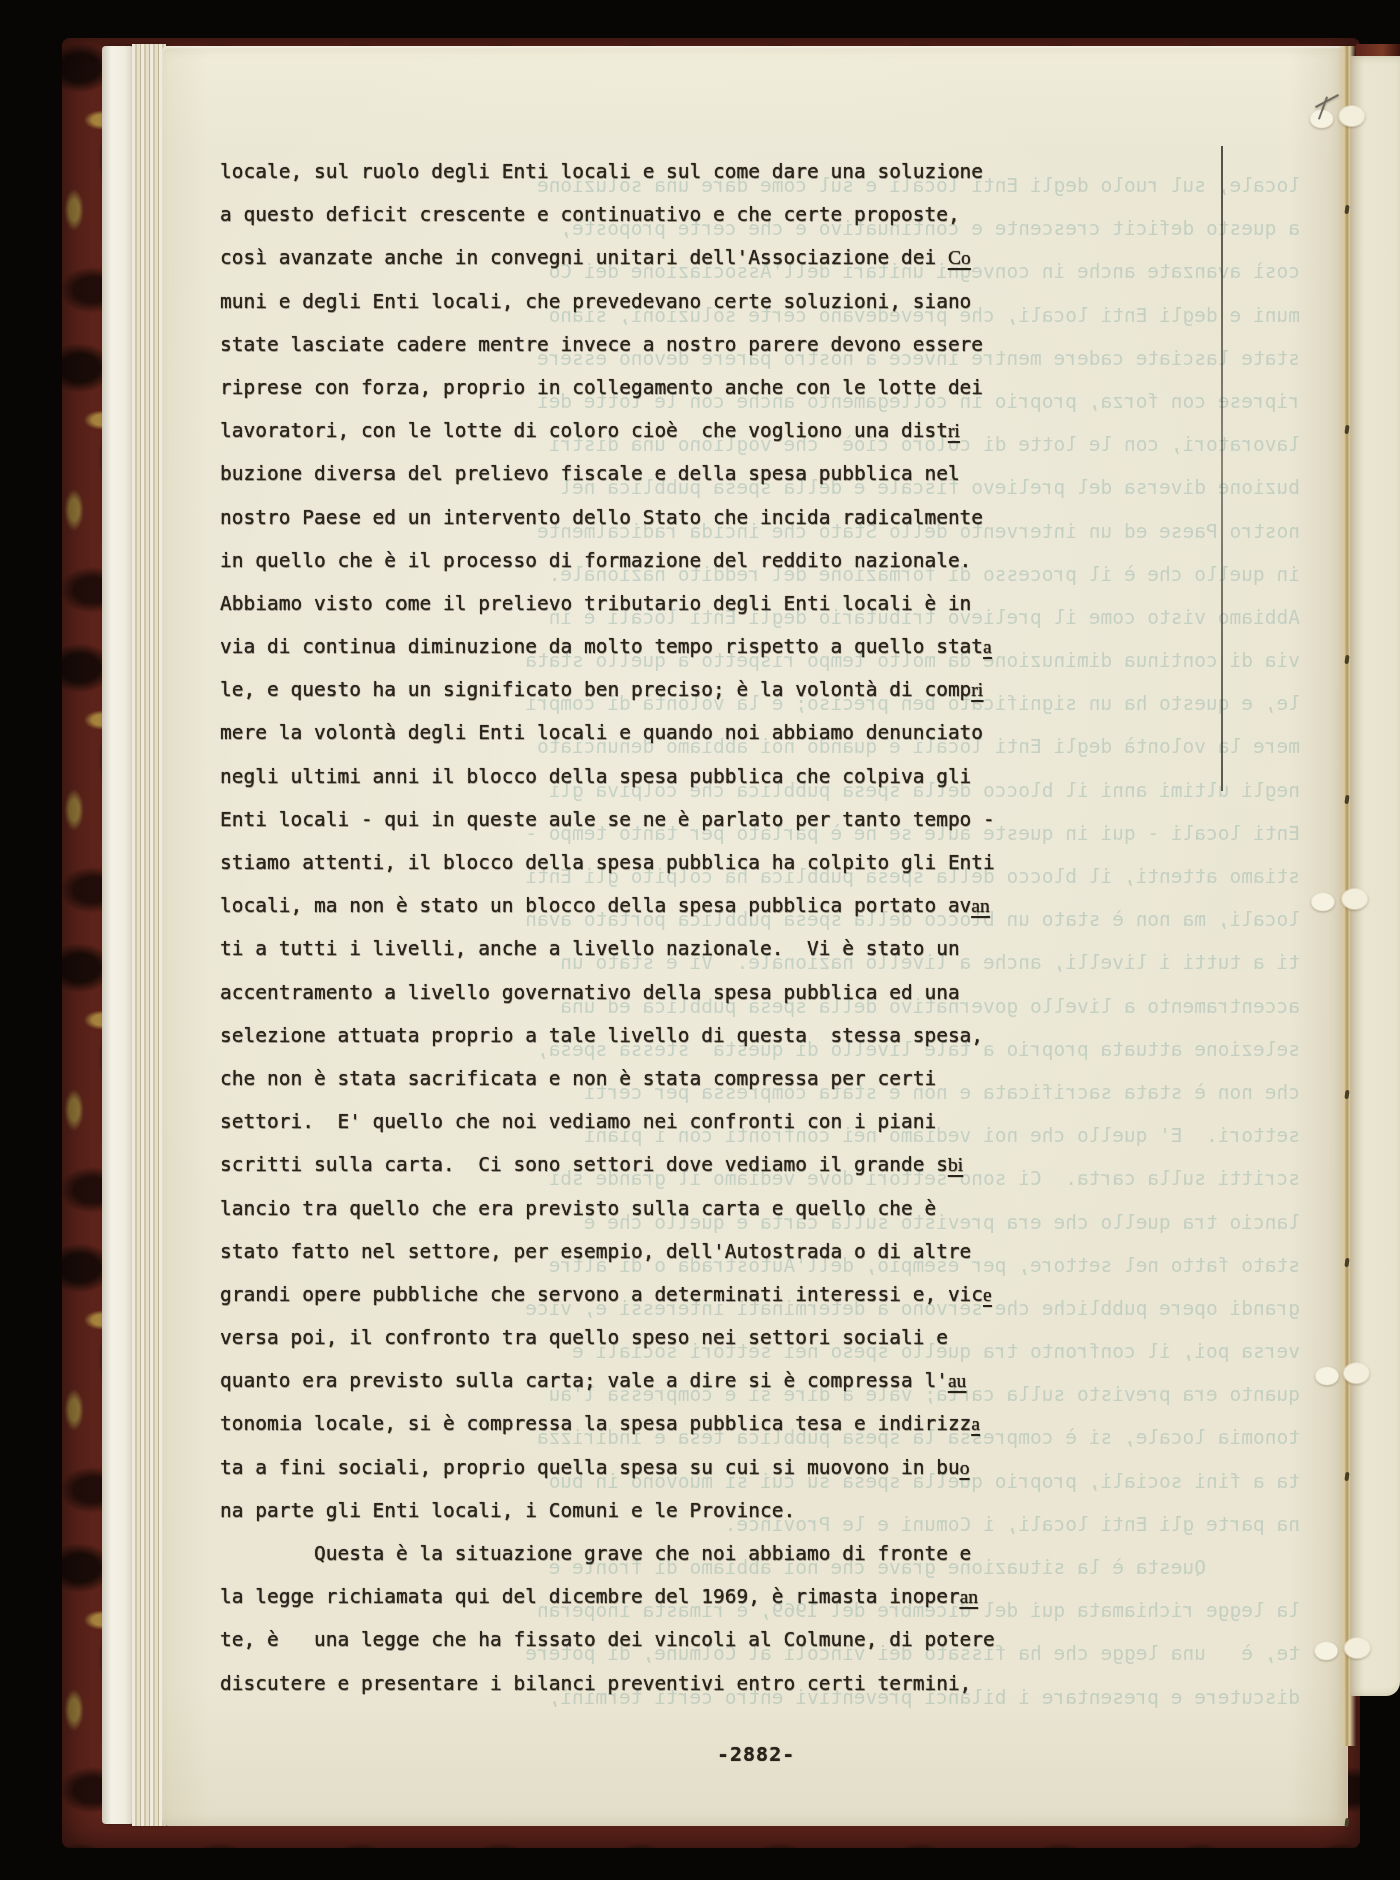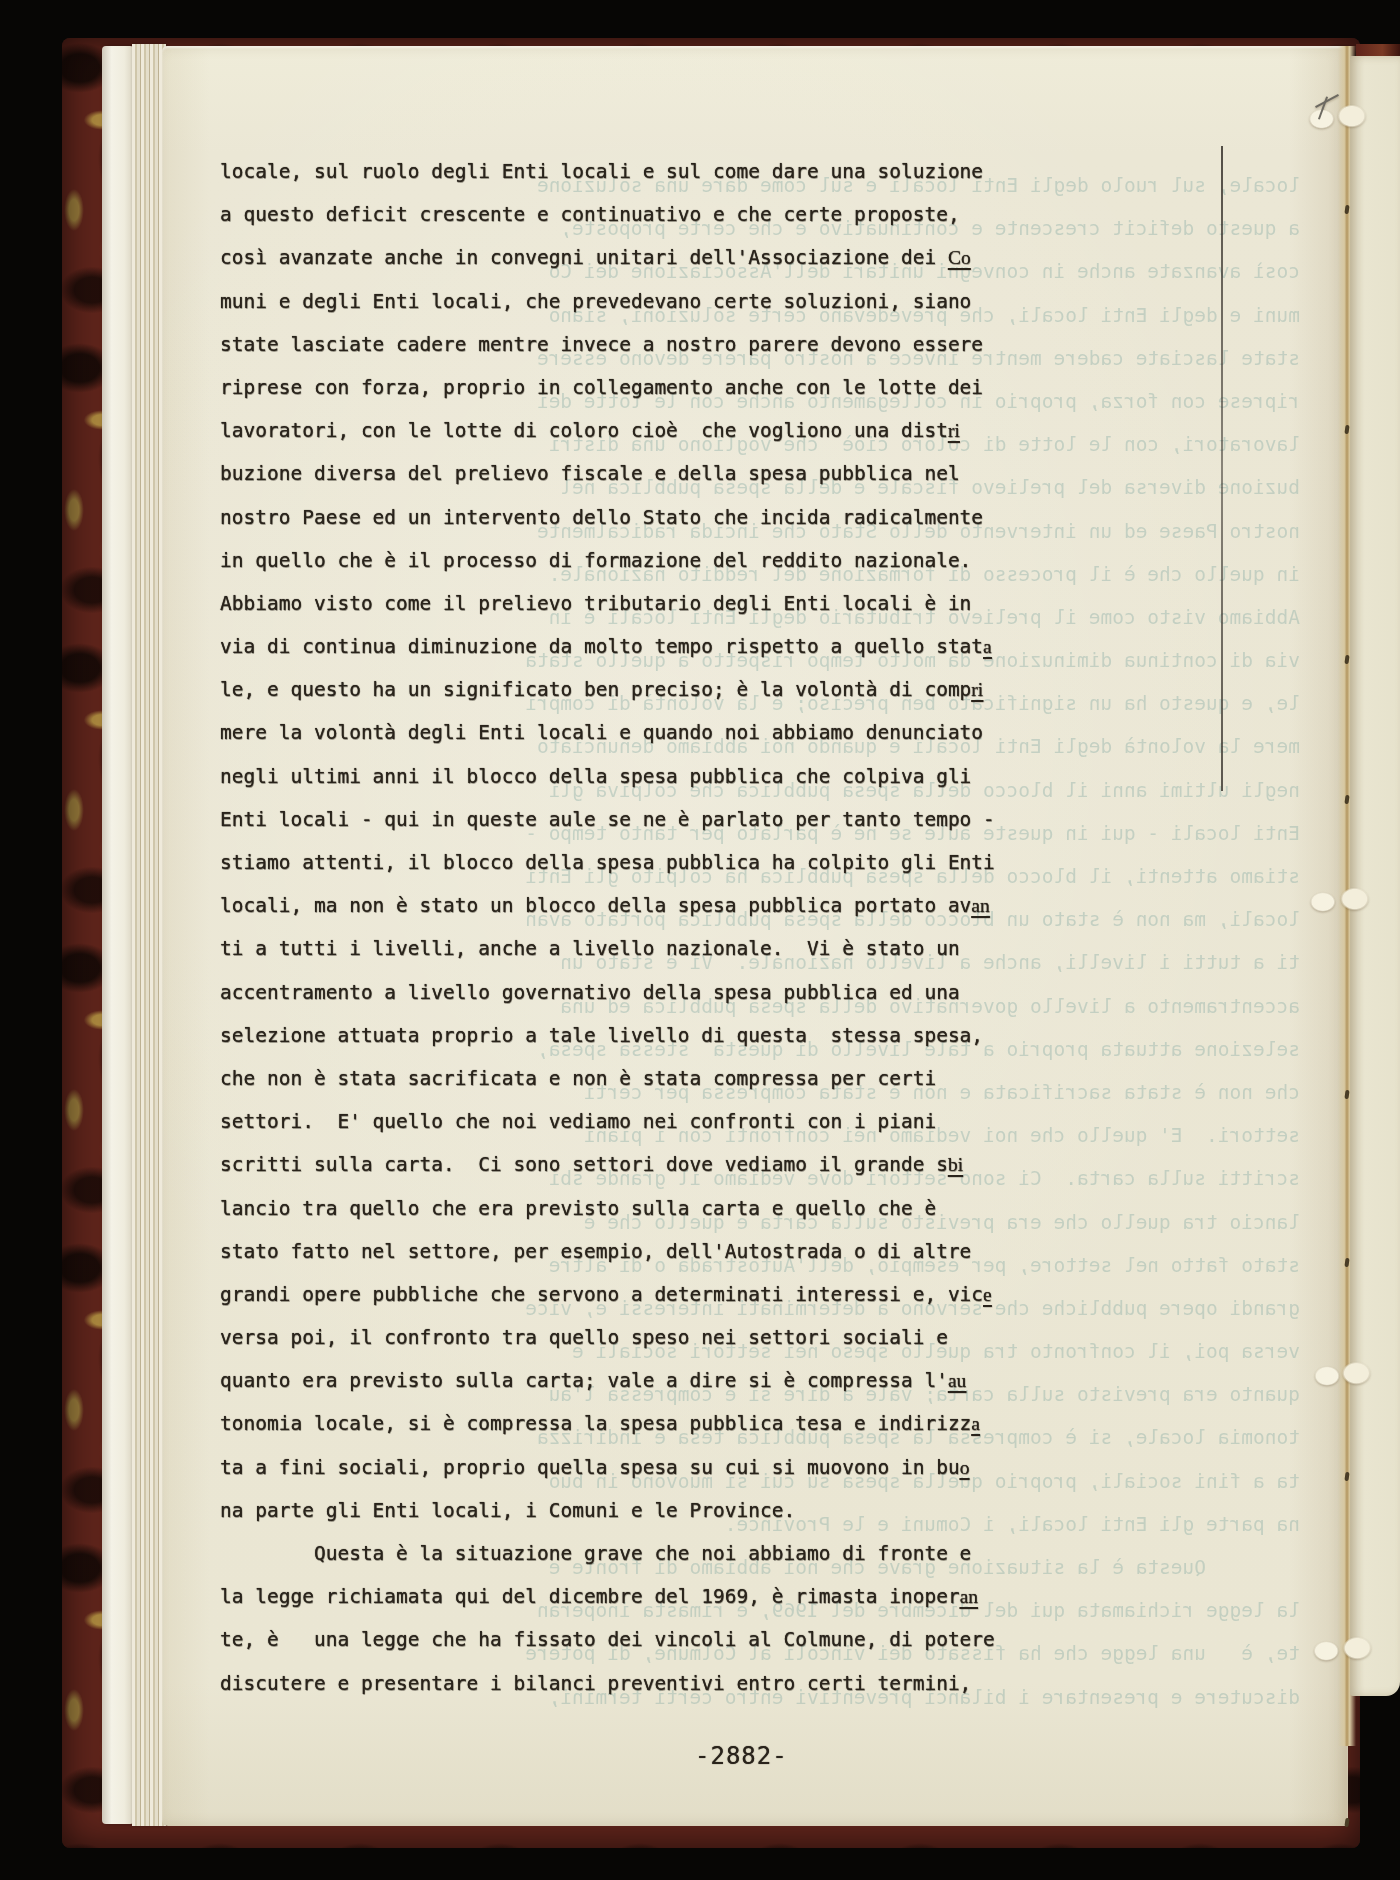--- a/index.html
+++ b/index.html
@@ -47,22 +47,22 @@
     font-size:19.5px;line-height:43.2px;white-space:pre;pointer-events:none;}
   .bleed .line{height:43.2px;}
 
   
   .text{position:absolute;left:58px;top:104px;width:1060px;color:#29231b;
     font-size:19.5px;line-height:43.2px;white-space:pre;
     text-shadow:0 0 1px rgba(41,35,27,.9),.5px .5px 0 rgba(41,35,27,.35);}
   .text .line{height:43.2px;}
   .u{text-decoration:underline;text-decoration-thickness:2px;text-underline-offset:4px;font-family:Liberation Serif, serif;}
 
-  .pagenum{position:absolute;left:533px;top:1696px;color:#29231b;font-size:24px;
-    letter-spacing:1px;text-shadow:0 0 1px rgba(41,35,27,.9);}
+  .pagenum{position:absolute;left:555px;top:1696px;color:#29231b;font-size:20px;
+    letter-spacing:1px;text-shadow:0 0 1px rgba(41,35,27,.9);font-weight:bold;}
 
   
   .mline{position:absolute;left:1059px;top:100px;width:2px;height:645px;
     background:linear-gradient(180deg,rgba(55,50,44,.85),rgba(55,50,44,.55) 50%,rgba(55,50,44,.8));}
 
   
   .gutter{position:absolute;left:1338px;top:46px;width:18px;height:1700px;
     background:linear-gradient(90deg,rgba(120,90,40,0) 0,#d8c9a2 35%,#b3965f 50%,#d8c9a2 65%,rgba(120,90,40,0) 100%);}
   .rightpage{position:absolute;left:1350px;top:56px;width:50px;height:1640px;
     background:linear-gradient(90deg,#d8d2ba 0,#e9e5d0 30%,#e6e2cc 100%);

